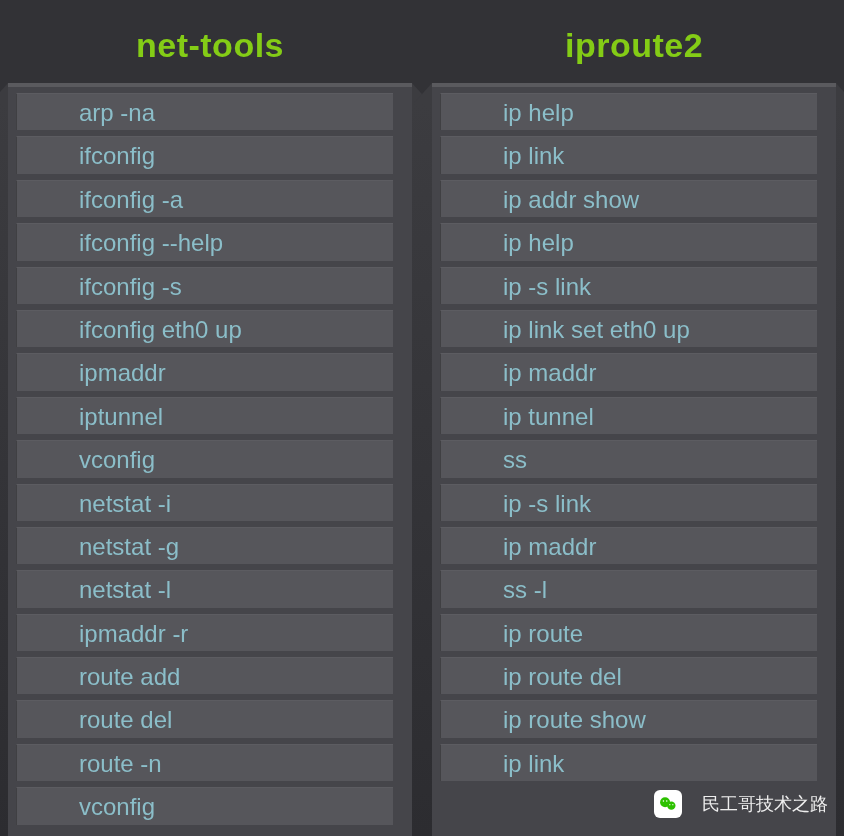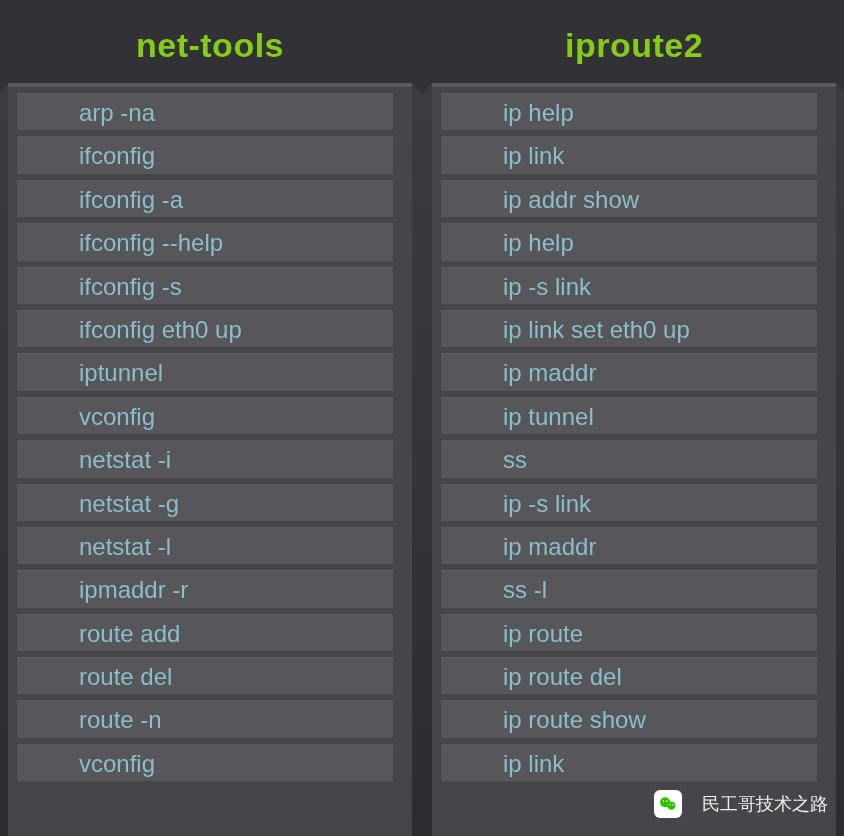--- a/index.html
+++ b/index.html
@@ -112,20 +112,21 @@
     <div class="box">
       <div class="side-left"></div>
       <div class="side-right"></div>
       <ul class="items">
         <li class="item">arp -na</li>
         <li class="item">ifconfig</li>
         <li class="item">ifconfig -a</li>
         <li class="item">ifconfig --help</li>
         <li class="item">ifconfig -s</li>
         <li class="item">ifconfig eth0 up</li>
+        <li class="item">ipmaddr</li>
         <li class="item">iptunnel</li>
         <li class="item">vconfig</li>
         <li class="item">netstat -i</li>
         <li class="item">netstat  -g</li>
         <li class="item">netstat -l</li>
         <li class="item">ipmaddr -r</li>
         <li class="item">route add</li>
         <li class="item">route del</li>
         <li class="item">route -n</li>
         <li class="item">vconfig</li>

